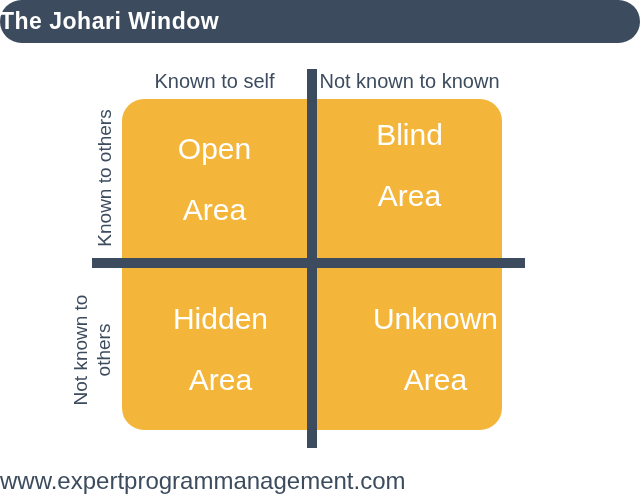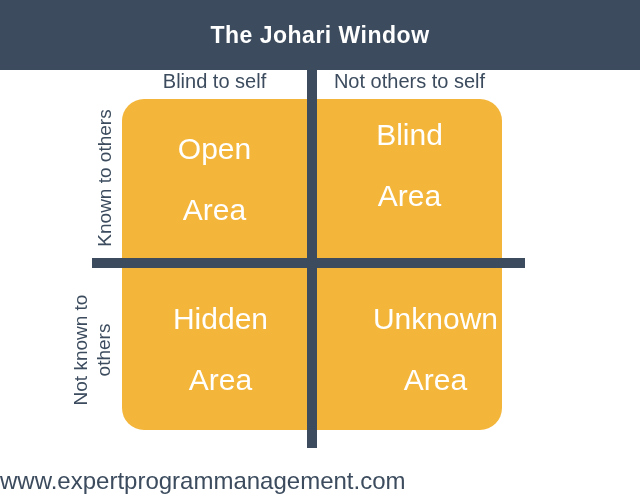--- a/index.html
+++ b/index.html
@@ -16,25 +16,25 @@
   }
   .canvas {
     position: relative;
     width: 640px;
     height: 500px;
     background: #ffffff;
   }
   .header {
     position: absolute;
     left: 0; top: 0;
-    width: 640px; height: 70px;
+    width: 640px; height: 43px;
     background: var(--slate);
     display: flex;
     align-items: center;
-    justify-content: center;
+    border-radius: 26px;
   }
   .header .title {
     color: #ffffff;
     font-size: 23px;
     font-weight: bold;
     letter-spacing: 0.5px;
   }
   .col-label {
     position: absolute;
     top: 68px;
@@ -103,22 +103,22 @@
 </style>
 </head>
 <body>
 
 <div class="canvas">
 
   <div class="header">
     <div class="title">The Johari Window</div>
   </div>
 
-  <div class="col-label left">Blind to self</div>
-  <div class="col-label right">Not others to self</div>
+  <div class="col-label left">Known to self</div>
+  <div class="col-label right">Not known to known</div>
 
   <div class="grid-bg"></div>
 
   <div class="bar vertical"></div>
   <div class="bar horizontal"></div>
 
   <div class="quad tl">
     <span>Open</span>
     <span>Area</span>
   </div>

